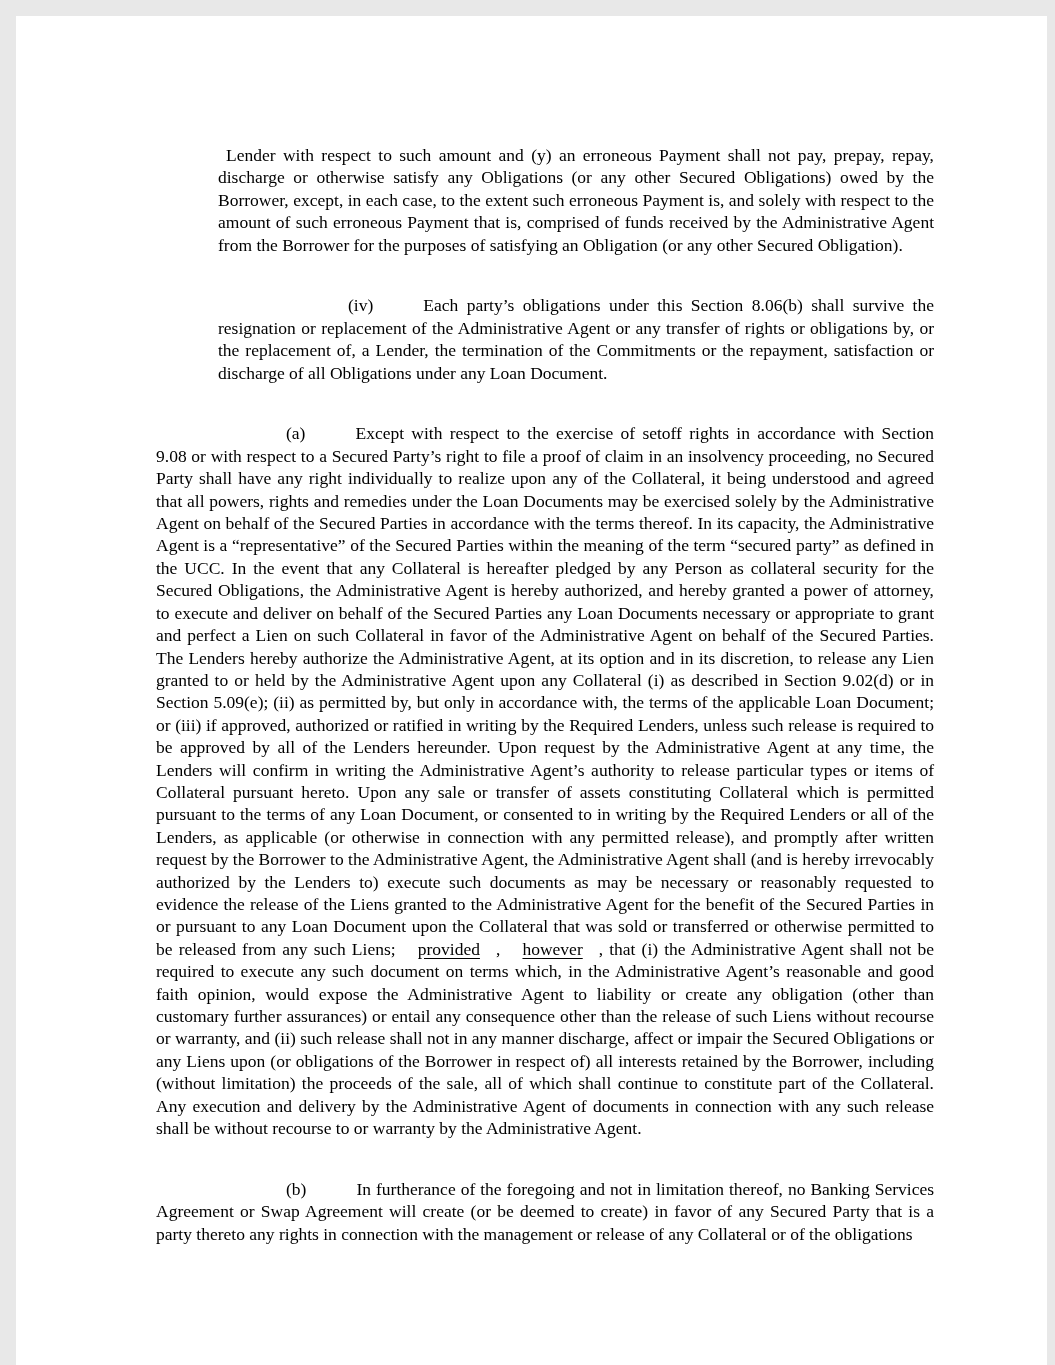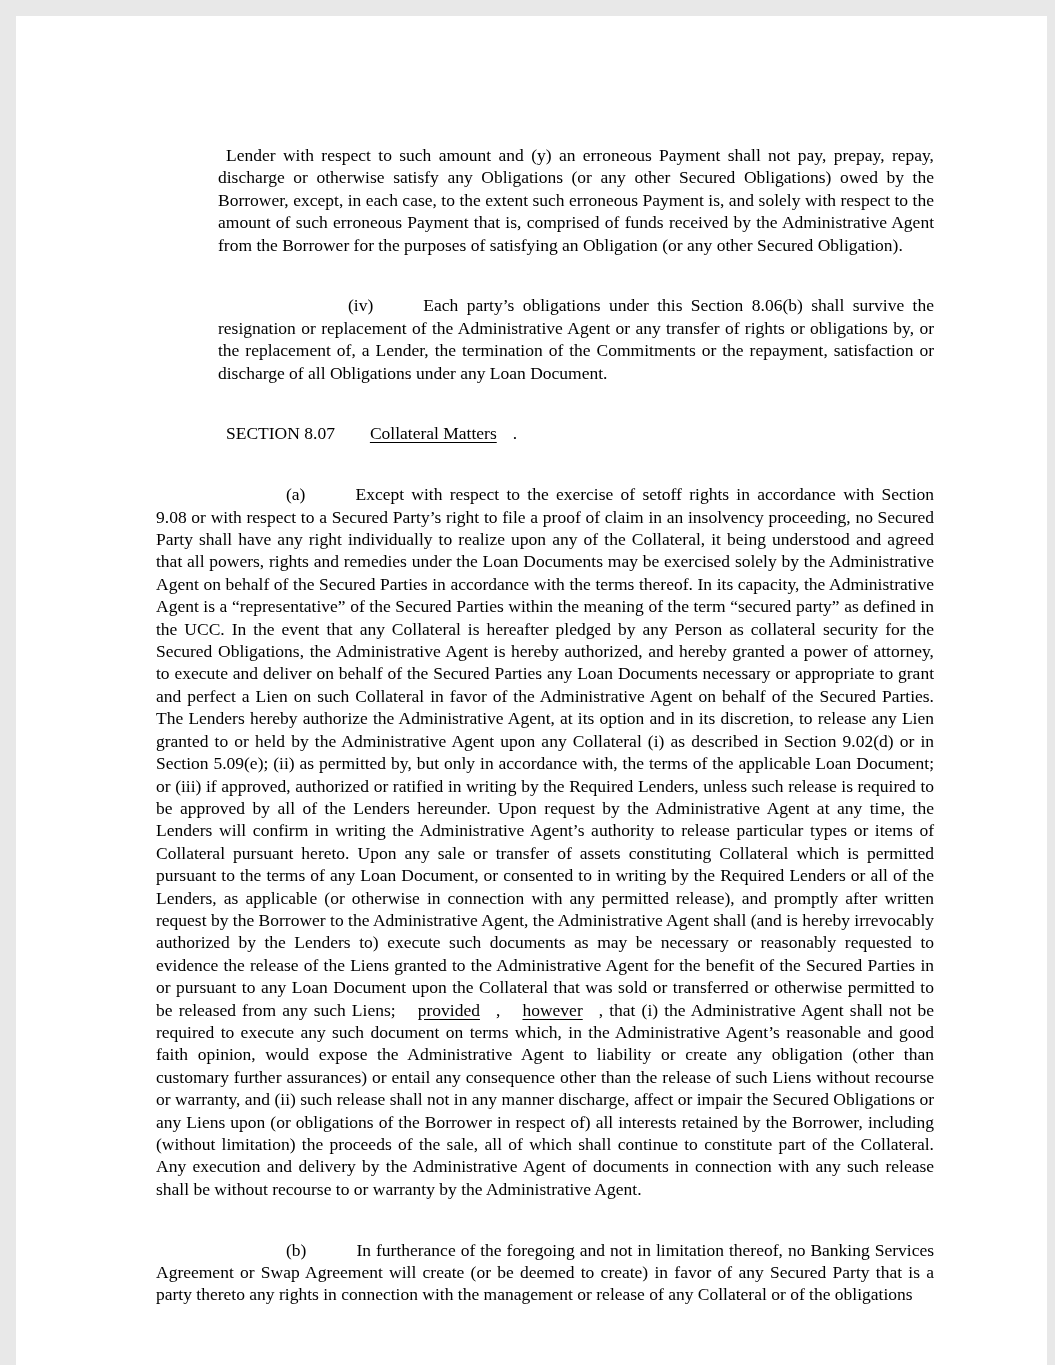--- a/index.html
+++ b/index.html
@@ -52,21 +52,20 @@
 </head>
 <body>
 
 <div class="page">
   <div class="content">
 
     <p class="para block-indent"><span>Lender with respect to such amount and (y) an erroneous Payment shall not pay, prepay, repay, discharge or otherwise satisfy any Obligations (or any other Secured Obligations) owed by the Borrower, except, in each case, to the extent such erroneous Payment is, and solely with respect to the amount of such erroneous Payment that is, comprised of funds received by the Administrative Agent from the Borrower for the purposes of satisfying an Obligation (or any other Secured Obligation).</span></p>
 
     <p class="para block-indent first-indent"><span>(iv)</span><span class="tab"></span><span>Each party’s obligations under this Section 8.06(b) shall survive the resignation or replacement of the Administrative Agent or any transfer of rights or obligations by, or the replacement of, a Lender, the termination of the Commitments or the repayment, satisfaction or discharge of all Obligations under any Loan Document.</span></p>
 
-    <p class="heading block-indent"><span>SECTION 8.07</span><span class="tab-sm"></span><span class="u">Collateral Matters</span><span>.</span></p>
 
     <p class="para first-indent"><span>(a)</span><span class="tab"></span><span>Except with respect to the exercise of setoff rights in accordance with Section 9.08 or with respect to a Secured Party’s right to file a proof of claim in an insolvency proceeding, no Secured Party shall have any right individually to realize upon any of the Collateral, it being understood and agreed that all powers, rights and remedies under the Loan Documents may be exercised solely by the Administrative Agent on behalf of the Secured Parties in accordance with the terms thereof.  In its capacity, the Administrative Agent is a “representative” of the Secured Parties within the meaning of the term “secured party” as defined in the UCC. In the event that any Collateral is hereafter pledged by any Person as collateral security for the Secured Obligations, the Administrative Agent is hereby authorized, and hereby granted a power of attorney, to execute and deliver on behalf of the Secured Parties any Loan Documents necessary or appropriate to grant and perfect a Lien on such Collateral in favor of the Administrative Agent on behalf of the Secured Parties.  The Lenders hereby authorize the Administrative Agent, at its option and in its discretion, to release any Lien granted to or held by the Administrative Agent upon any Collateral (i) as described in Section 9.02(d) or in Section 5.09(e); (ii) as permitted by, but only in accordance with, the terms of the applicable Loan Document; or (iii) if approved, authorized or ratified in writing by the Required Lenders, unless such release is required to be approved by all of the Lenders hereunder.  Upon request by the Administrative Agent at any time, the Lenders will confirm in writing the Administrative Agent’s authority to release particular types or items of Collateral pursuant hereto.  Upon any sale or transfer of assets constituting Collateral which is permitted pursuant to the terms of any Loan Document, or consented to in writing by the Required Lenders or all of the Lenders, as applicable (or otherwise in connection with any permitted release), and promptly after written request by the Borrower to the Administrative Agent, the Administrative Agent shall (and is hereby irrevocably authorized by the Lenders to) execute such documents as may be necessary or reasonably requested to evidence the release of the Liens granted to the Administrative Agent for the benefit of the Secured Parties in or pursuant to any Loan Document upon the Collateral that was sold or transferred or otherwise permitted to be released from any such Liens; </span><span class="u">provided</span><span>, </span><span class="u">however</span><span>, that (i) the Administrative Agent shall not be required to execute any such document on terms which, in the Administrative Agent’s reasonable and good faith opinion, would expose the Administrative Agent to liability or create any obligation (other than customary further assurances) or entail any consequence other than the release of such Liens without recourse or warranty, and (ii) such release shall not in any manner discharge, affect or impair the Secured Obligations or any Liens upon (or obligations of the Borrower in respect of) all interests retained by the Borrower, including (without limitation) the proceeds of the sale, all of which shall continue to constitute part of the Collateral. Any execution and delivery by the Administrative Agent of documents in connection with any such release shall be without recourse to or warranty by the Administrative Agent.</span></p>
 
     <p class="para first-indent"><span>(b)</span><span class="tab"></span><span>In furtherance of the foregoing and not in limitation thereof, no Banking Services Agreement or Swap Agreement will create (or be deemed to create) in favor of any Secured Party that is a party thereto any rights in connection with the management or release of any Collateral or of the obligations</span></p>
 
   </div>
 
 </div>
 
 </body></html>

